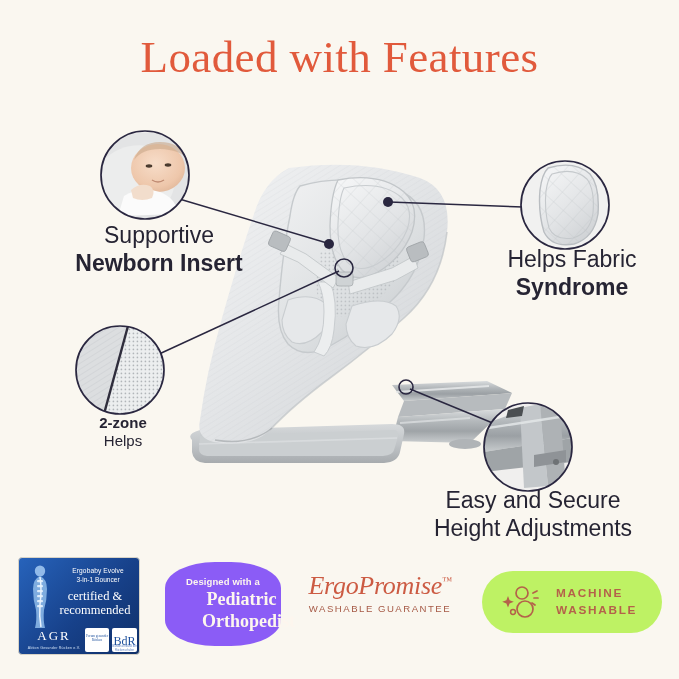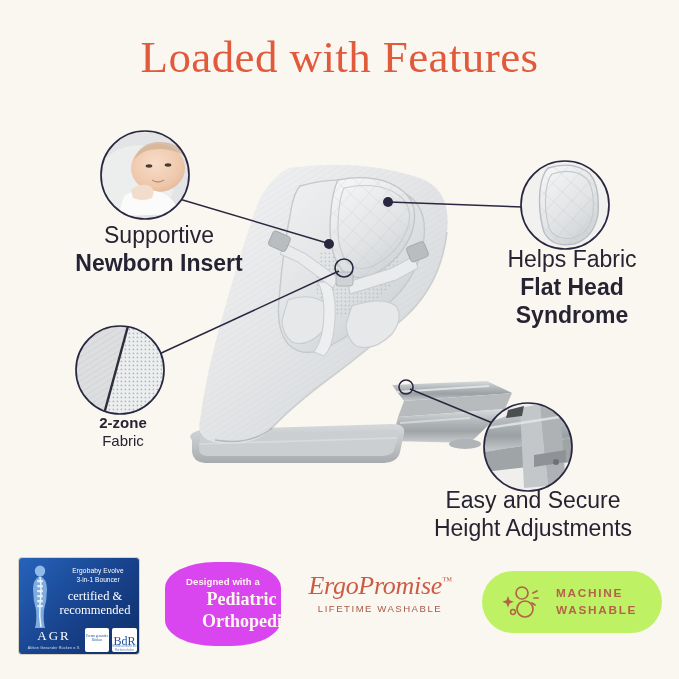--- a/index.html
+++ b/index.html
@@ -67,21 +67,21 @@
   .agr-box-t { position: absolute; width: 100%; text-align: center; color: #1c4f9c;
                font-family: "Liberation Serif", serif; }
   #agr-b1t   { top: 6px; font-size: 3.4px; line-height: 1.25; }
   #agr-b2t   { top: 6px; font-size: 12px; font-weight: 400; }
   #agr-b2s   { position: absolute; top: 16px; width: 100%; text-align: center;
                font-size: 2.8px; color: #5a7fc0; }
 
   
   #badge-pedi {
     position: absolute; left: 165px; top: 11px; width: 116px; height: 84px;
-    background: #d946ef;
+    background: #8b5cf6;
     border-radius: 50px/26px;
     color: #fdf6ee;
     text-align: center;
   }
   #pedi-1 { margin-top: 14px; font-size: 9.5px; font-weight: 700; letter-spacing: .1px; }
   #pedi-2 { margin-top: 3px; font-family: "Liberation Serif", serif;
             font-size: 18px; font-weight: 700; line-height: 1.05; margin-left: 37px; }
 
   
   #badge-ergo { position: absolute; left: 300px; top: 22px; width: 160px; text-align: center; }
@@ -311,27 +311,26 @@
     </g>
   </svg>
 
   <div class="label" id="label-newborn">
     <div class="lbl-reg">Supportive</div>
     <div class="lbl-bold">Newborn Insert</div>
   </div>
 
   <div class="label" id="label-flathead">
     <div class="lbl-reg">Helps Fabric</div>
-    <div class="lbl-bold">Flat Head</div>
     <div class="lbl-bold">Syndrome</div>
   </div>
 
   <div class="label" id="label-fabric">
     <div class="lbl-bold">2-zone</div>
-    <div class="lbl-reg">Fabric</div>
+    <div class="lbl-reg">Helps</div>
   </div>
 
   <div class="label" id="label-height">
     <div class="lbl-reg">Easy and Secure</div>
     <div class="lbl-reg">Height Adjustments</div>
   </div>
 
   <div id="badges">
 
     <div id="badge-agr">
@@ -369,21 +368,21 @@
     <div id="badge-pedi">
       <div id="pedi-1">Designed with a</div>
       <div id="pedi-2">Pediatric</div>
       <div id="pedi-2">Orthopedist</div>
     </div>
 
     <div id="badge-ergo">
       <div id="ergo-name">
         <span>ErgoPromise</span><span id="ergo-tm">™</span>
       </div>
-      <div id="ergo-sub">LIFETIME WASHABLE</div>
+      <div id="ergo-sub">WASHABLE GUARANTEE</div>
     </div>
 
     <div id="badge-wash">
       <svg width="46" height="36" viewBox="0 0 46 36">
         <circle cx="21" cy="9" r="6" fill="none" stroke="#b4624a" stroke-width="1.7"></circle>
         <circle cx="24" cy="25" r="8" fill="none" stroke="#b4624a" stroke-width="1.7"></circle>
         <circle cx="12" cy="28" r="2.4" fill="none" stroke="#b4624a" stroke-width="1.5"></circle>
         <path d="M7,12 L8.6,16.2 L12.8,17.8 L8.6,19.4 L7,23.6 L5.4,19.4 L1.2,17.8 L5.4,16.2 Z" fill="#b4624a"></path>
         <path d="M32,9 L36,7" stroke="#b4624a" stroke-width="1.7" stroke-linecap="round"></path>
         <path d="M33,14 L37,14" stroke="#b4624a" stroke-width="1.7" stroke-linecap="round"></path>

